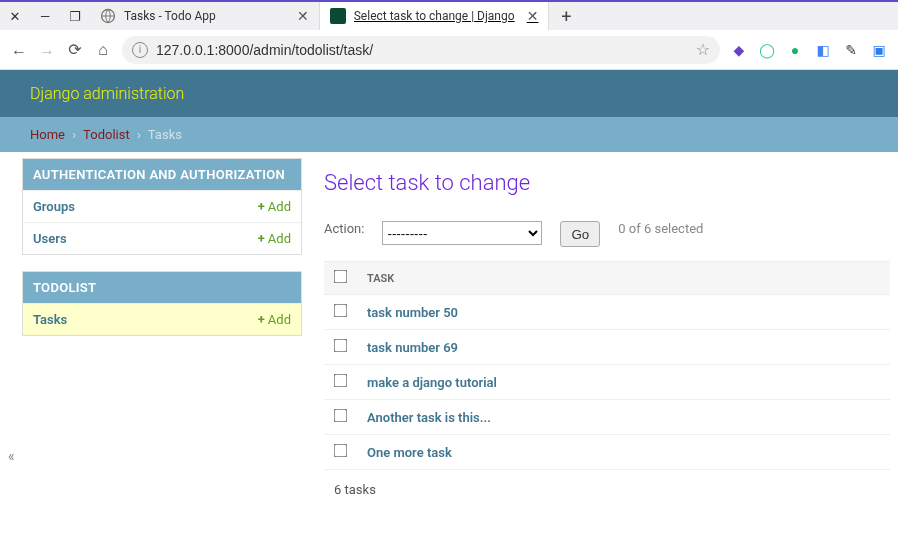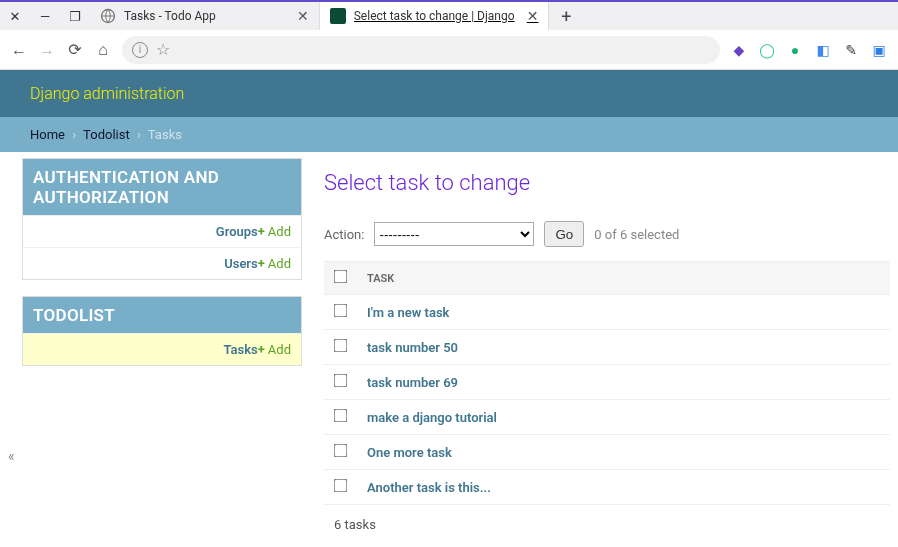--- a/index.html
+++ b/index.html
@@ -22,39 +22,39 @@
   .urlbar { flex:1; height:28px; background:#f1f1f1; border-radius:14px; display:flex; align-items:center; padding:0 10px; color:#555; gap:8px; }
   .urlbar .info { width:16px; height:16px; border:1.5px solid #888; border-radius:50%; display:flex; align-items:center; justify-content:center; font-size:10px; color:#888; }
   .urlbar input { flex:1; border:none; background:transparent; outline:none; font-size:14px; color:#333; }
   .urlbar .star { color:#888; font-size:16px; }
   .ext-icons { display:flex; gap:10px; align-items:center; }
   .ext { width:18px; height:18px; display:flex; align-items:center; justify-content:center; font-size:14px; }
 
   
   .dj-header { background:#417690; color:#eef00a; padding:14px 30px; font-size:16px; font-weight:300; }
   .dj-breadcrumbs { background:#79aec8; color:#e6f0f5; padding:10px 30px; font-size:13px; }
-  .dj-breadcrumbs a { color:#0f172a; text-decoration:none; }
+  .dj-breadcrumbs a { color:#7f1d1d; text-decoration:none; }
   .dj-breadcrumbs .sep { color:#cde2ec; margin:0 4px; }
   .dj-breadcrumbs .cur { color:#cde2ec; }
 
   
   .content { display:flex; }
   .sidebar { width:280px; margin:6px 12px 0 22px; }
   .sb-module { border:1px solid #ddd; margin-bottom:16px; background:#fff; }
-  .sb-module h2 { background:#79aec8; color:#fff; font-size:17px; font-weight:600; padding:8px 10px; letter-spacing:0.3px; }
-  .sb-row { display:flex; justify-content:flex-end; align-items:center; padding:8px 10px; border-top:1px solid #eee; }
+  .sb-module h2 { background:#79aec8; color:#fff; font-size:13px; font-weight:600; padding:8px 10px; letter-spacing:0.3px; }
+  .sb-row { display:flex; justify-content:space-between; align-items:center; padding:8px 10px; border-top:1px solid #eee; }
   .sb-row a.model { color:#417690; font-weight:600; text-decoration:none; font-size:13px; }
   .sb-row .add { color:#5fa225; font-size:13px; text-decoration:none; display:flex; align-items:center; gap:3px; }
   .sb-row .add .plus { color:#5fa225; font-weight:bold; }
   .sb-row.selected { background:#ffffcc; }
 
   .main { flex:1; padding:18px 8px 0 10px; }
   .main h1 { font-weight:300; font-size:22px; color:#6d28d9; margin-bottom:26px; }
 
-  .actions { display:flex; align-items:center; gap:10px; margin-bottom:14px; color:#666; font-size:13px; }
+  .actions { display:flex; gap:18px; margin-bottom:14px; color:#666; font-size:13px; }
   .actions select { height:24px; width:160px; border:1px solid #aaa; background:#fff; }
   .actions button { height:26px; padding:0 10px; border:1px solid #aaa; background:#eee; border-radius:3px; cursor:pointer; color:#333; }
   .actions .counter { color:#888; }
 
   table.results { width:100%; border-collapse:collapse; }
   table.results th { background:#f6f6f6; border-top:1px solid #eee; border-bottom:1px solid #eee; padding:8px 10px; text-align:left; font-size:11px; color:#666; font-weight:600; }
   table.results th.checkcol { width:30px; }
   table.results td { padding:9px 10px; border-bottom:1px solid #eee; }
   table.results td a { color:#417690; font-weight:600; text-decoration:none; font-size:13px; }
   table.results td.check input, table.results th.checkcol input { transform:scale(1.05); }
@@ -101,20 +101,21 @@
   <div class="newtab">+</div>
 </div>
 
 <div class="toolbar">
   <span class="nav-ico">←</span>
   <span class="nav-ico dim">→</span>
   <span class="nav-ico">⟳</span>
   <span class="nav-ico">⌂</span>
   <div class="urlbar">
     <span class="info">i</span>
+    <input value="127.0.0.1:8000/admin/todolist/task/" style="">
     <span class="star">☆</span>
   </div>
   <div class="ext-icons">
     <span class="ext" style="color:#6b3fc4">◆</span>
     <span class="ext" style="color:#17c39a">◯</span>
     <span class="ext" style="color:#14b36b">●</span>
     <span class="ext" style="color:#4285f4">◧</span>
     <span class="ext" style="color:#333">✎</span>
     <span class="ext" style="color:#2b7de9">▣</span>
   </div>
@@ -182,41 +183,37 @@
         <tr>
           <th class="checkcol">
             <input type="checkbox" style="">
           </th>
           <th>TASK</th>
         </tr>
       </thead>
       <tbody id="rows">
           <tr>
             <td class="check"><input type="checkbox" style=""></td>
-            <td><a href="#">I'm a new task</a></td>
-          </tr>
-          <tr>
-            <td class="check"><input type="checkbox" style=""></td>
             <td><a href="#">task number 50</a></td>
           </tr>
           <tr>
             <td class="check"><input type="checkbox" style=""></td>
             <td><a href="#">task number 69</a></td>
           </tr>
           <tr>
             <td class="check"><input type="checkbox" style=""></td>
             <td><a href="#">make a django tutorial</a></td>
           </tr>
           <tr>
             <td class="check"><input type="checkbox" style=""></td>
+            <td><a href="#">Another task is this...</a></td>
+          </tr>
+          <tr>
+            <td class="check"><input type="checkbox" style=""></td>
             <td><a href="#">One more task</a></td>
-          </tr>
-          <tr>
-            <td class="check"><input type="checkbox" style=""></td>
-            <td><a href="#">Another task is this...</a></td>
           </tr>
         </tbody>
     </table>
 
     <div class="paginator">6 tasks</div>
   </div>
 </div>
 
 <span class="collapse-handle">«</span>
 

